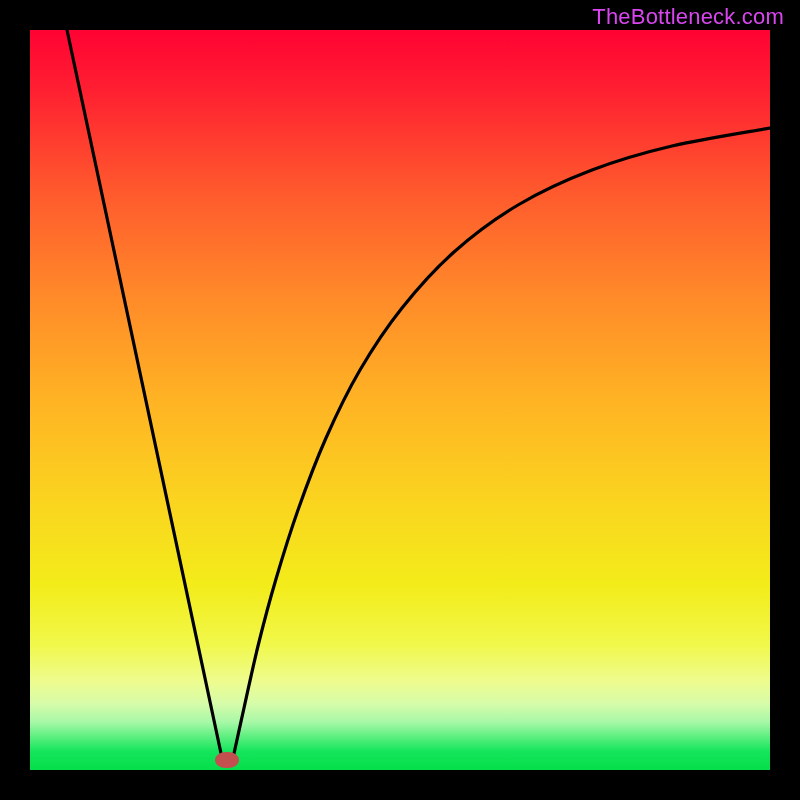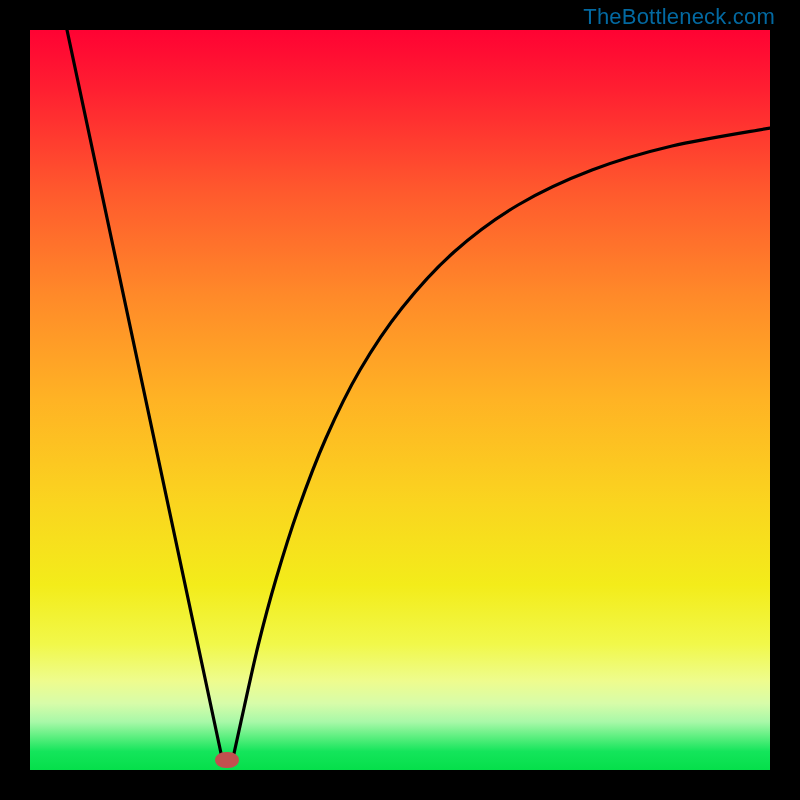--- a/index.html
+++ b/index.html
@@ -1,17 +1,17 @@
 <!DOCTYPE html>
 <html><head>
 <meta charset="utf-8">
 <style>
   body { margin: 0; padding: 0; }
   .container { width: 800px; height: 800px; position: relative; background: #000; }
-  .watermark { position: absolute; top: 4px; right: 25px; font-family: Arial, sans-serif; font-size: 22px; color: #0369a1; letter-spacing: 0.2px; }
+  .watermark { position: absolute; top: 4px; right: 16px; font-family: Arial, sans-serif; font-size: 22px; color: #d946ef; letter-spacing: 0.2px; }
   .plot { position: absolute; left: 30px; top: 30px; width: 740px; height: 740px; }
   .gradient { width: 100%; height: 100%; background: linear-gradient(to bottom,
       #ff0233 0%,
       #ff1f31 8%,
       #ff5a2d 22%,
       #ff8a29 36%,
       #ffb324 50%,
       #fad51f 64%,
       #f3ec1a 75%,
       #f1f84a 83%,

